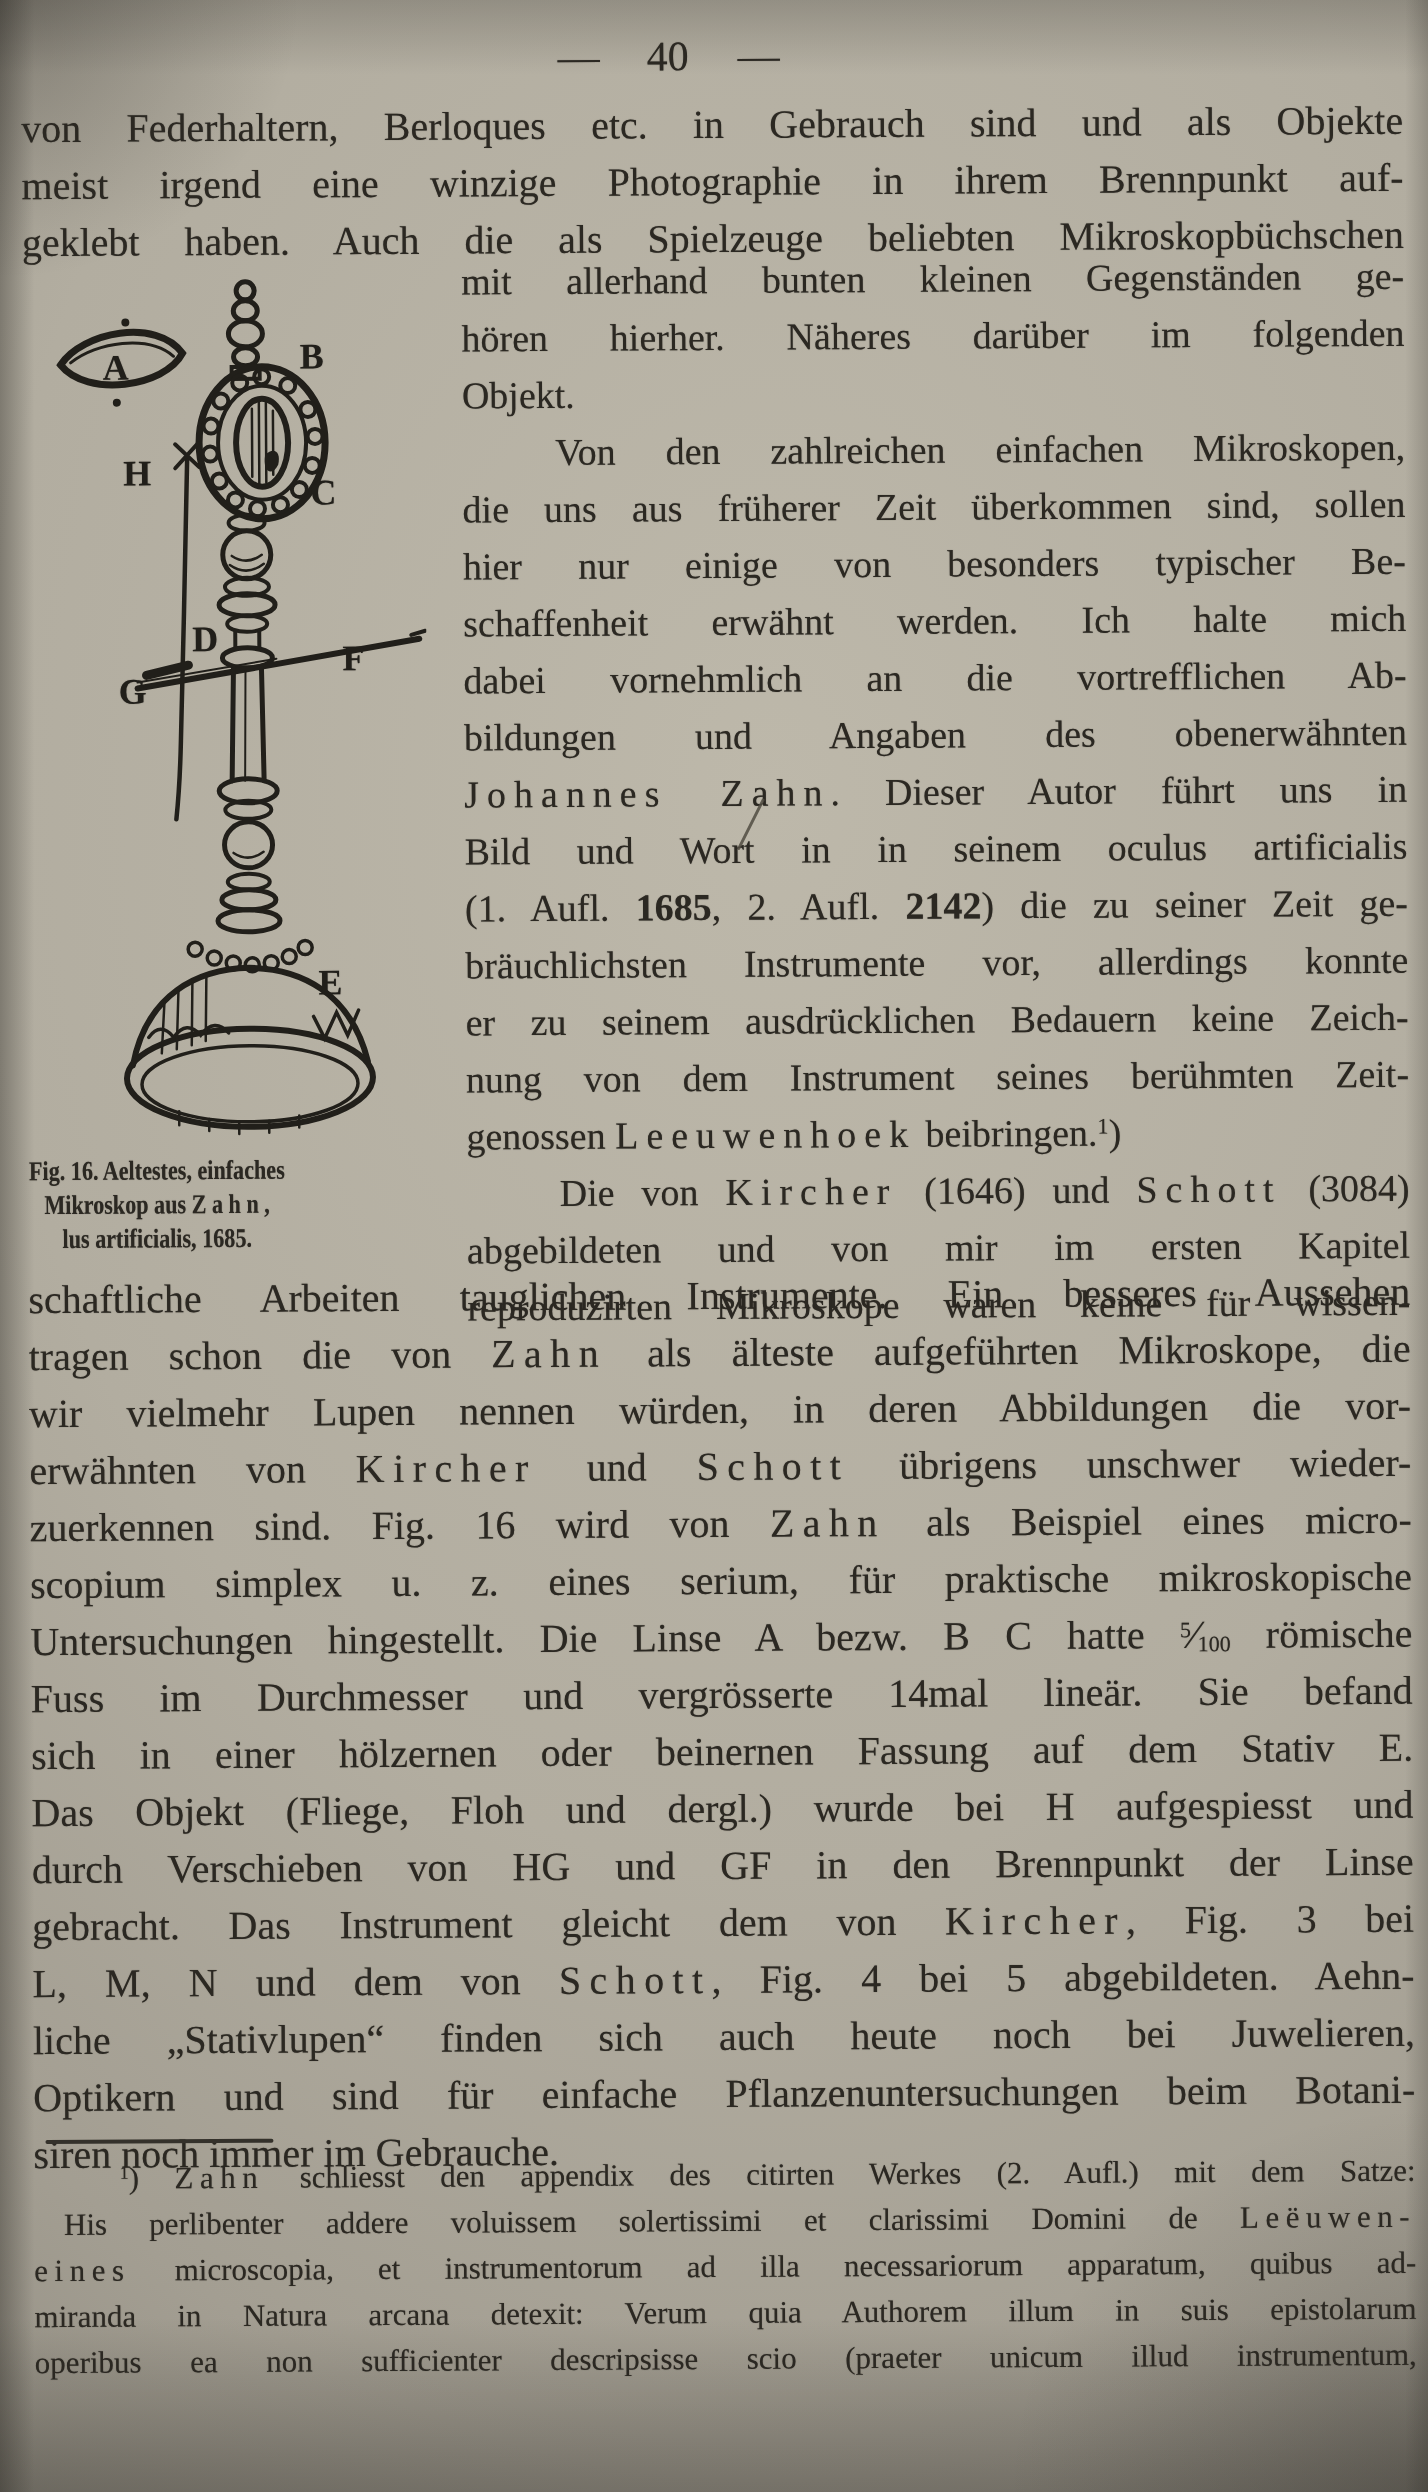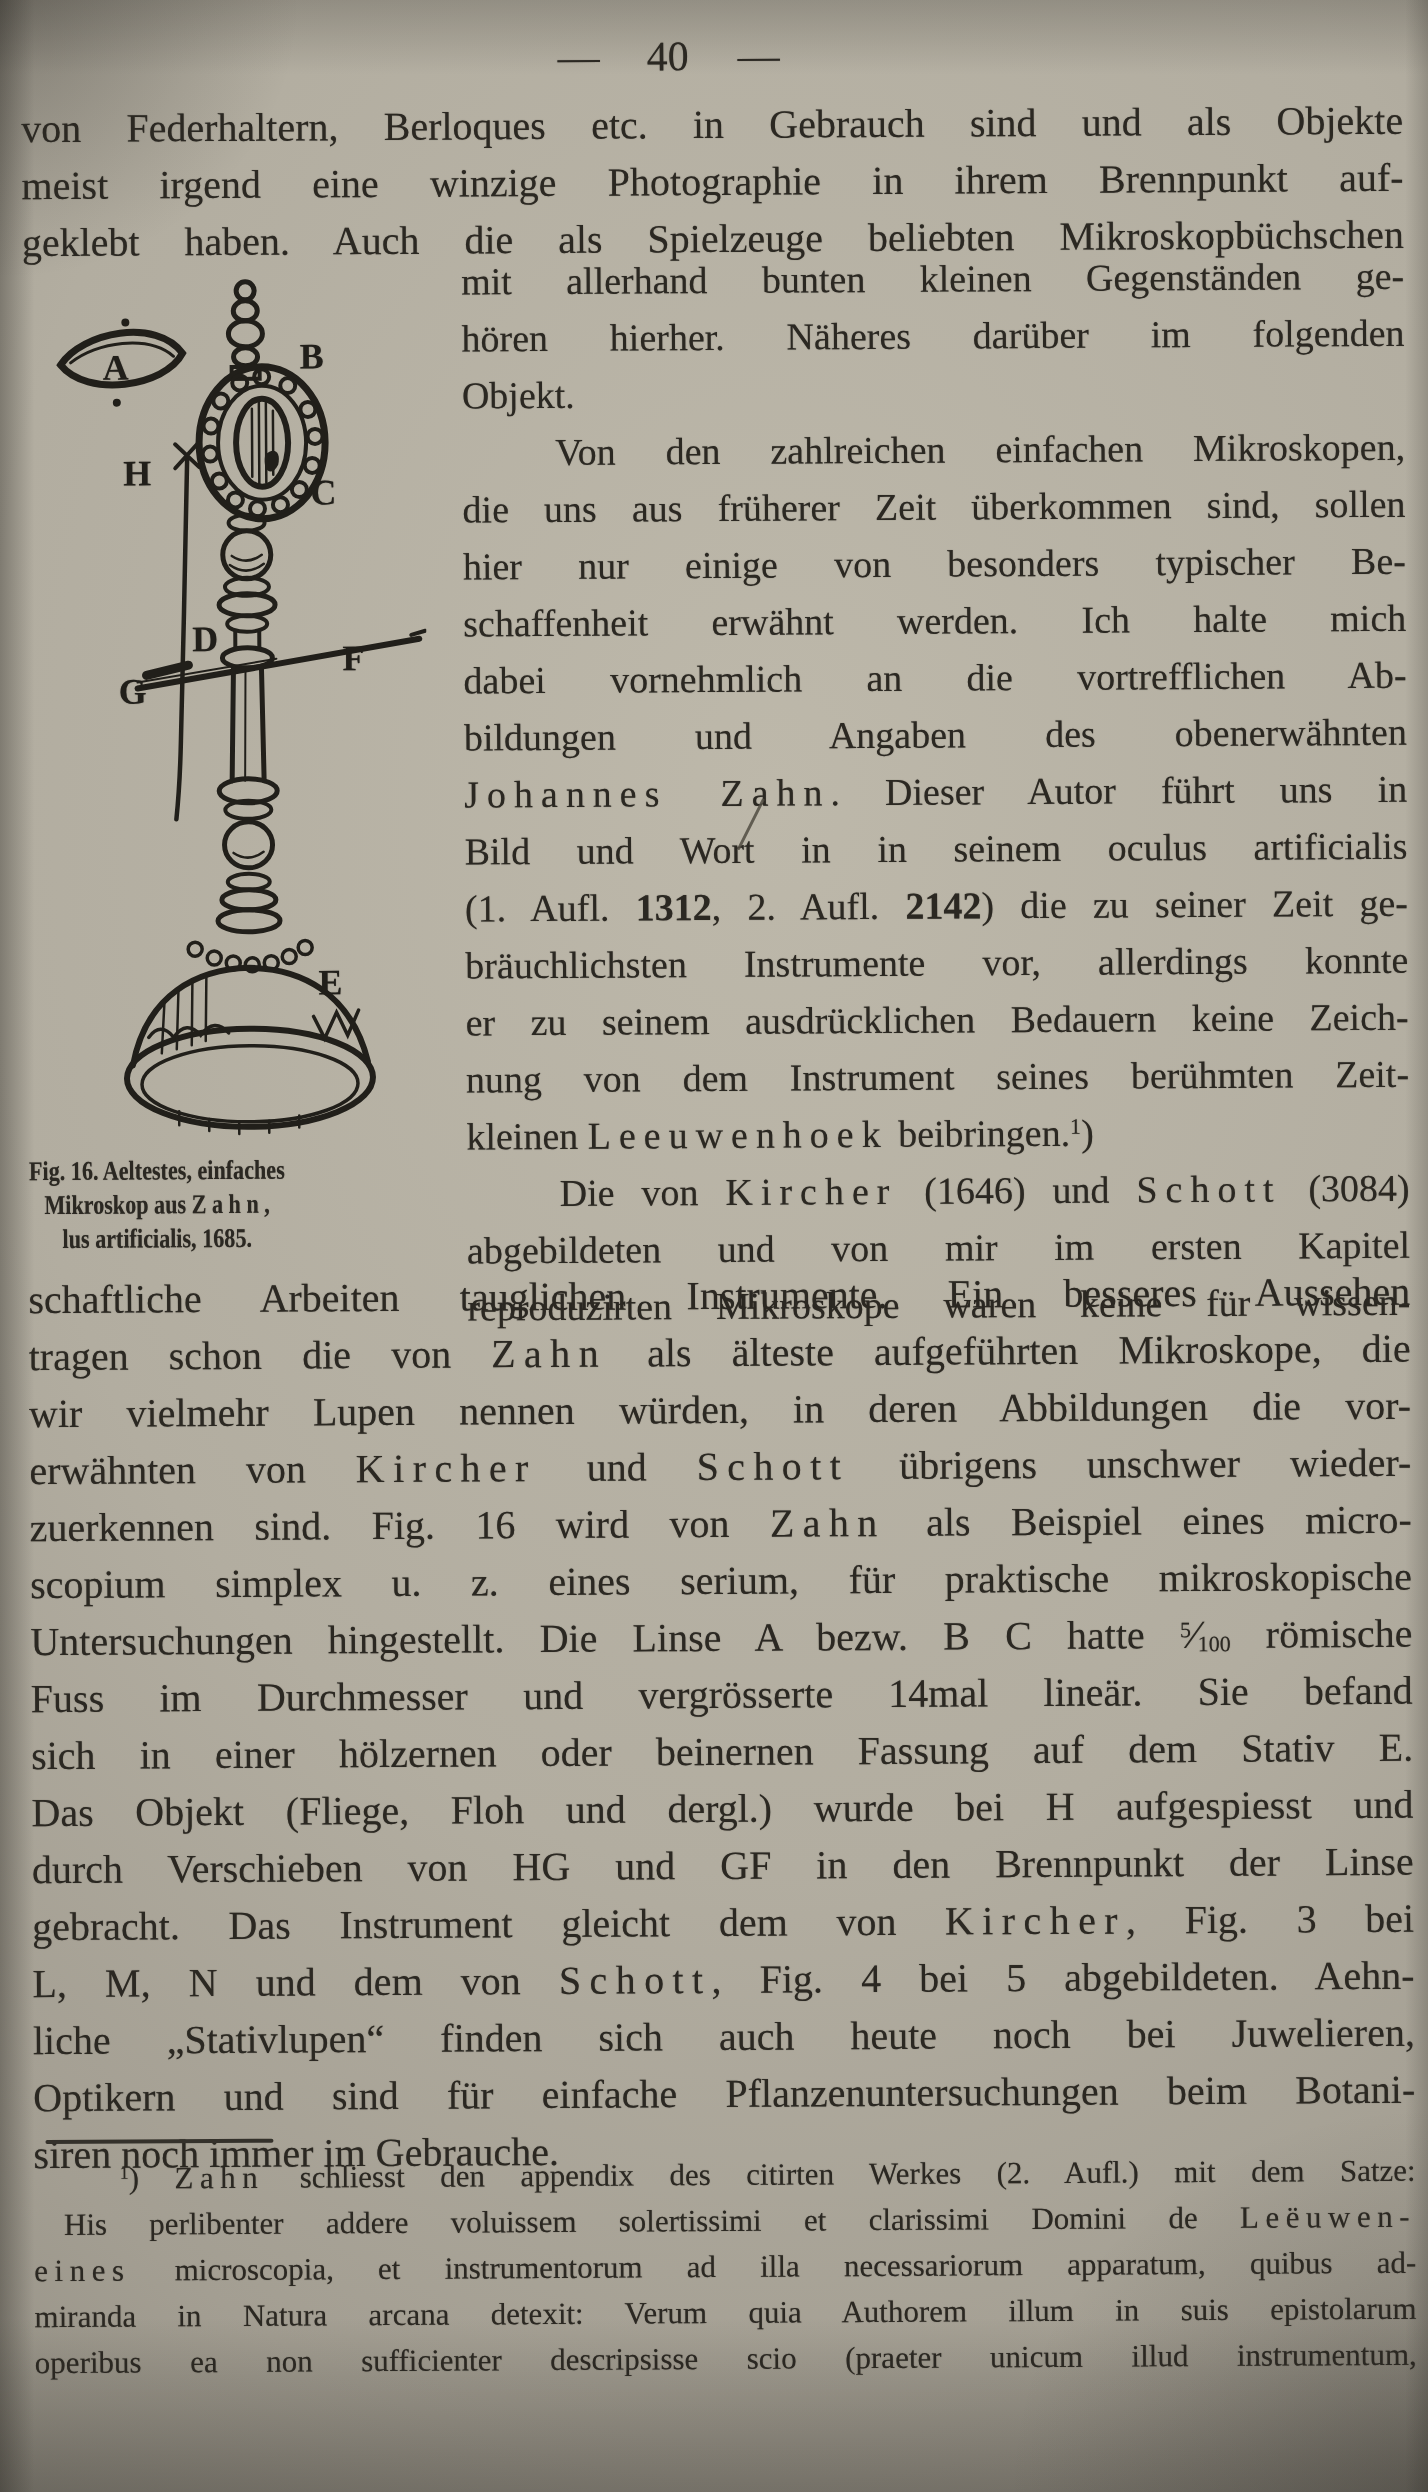--- a/index.html
+++ b/index.html
@@ -74,25 +74,25 @@
         <div class="tline"><span>hören hierher. Näheres darüber im folgenden</span></div>
         <div class="tline end"><span>Objekt.</span></div>
         <div class="tline" style="text-indent: 93px;"><span>Von den zahlreichen einfachen Mikroskopen,</span></div>
         <div class="tline"><span>die uns aus früherer Zeit überkommen sind, sollen</span></div>
         <div class="tline"><span>hier nur einige von besonders typischer Be-</span></div>
         <div class="tline"><span>schaffenheit erwähnt werden. Ich halte mich</span></div>
         <div class="tline"><span>dabei vornehmlich an die vortrefflichen Ab-</span></div>
         <div class="tline"><span>bildungen und Angaben des obenerwähnten</span></div>
         <div class="tline"><span class="sperr">Johannes Zahn</span><span>. Dieser Autor führt uns in</span></div>
         <div class="tline"><span>Bild und Wort in in seinem oculus artificialis</span></div>
-        <div class="tline"><span>(1. Aufl. </span><span class="bold">1312</span><span>, 2. Aufl. </span><span class="bold">2142</span><span>) die zu seiner Zeit ge-</span></div>
+        <div class="tline"><span>(1. Aufl. </span><span class="bold">1685</span><span>, 2. Aufl. </span><span class="bold">2142</span><span>) die zu seiner Zeit ge-</span></div>
         <div class="tline"><span>bräuchlichsten Instrumente vor, allerdings konnte</span></div>
         <div class="tline"><span>er zu seinem ausdrücklichen Bedauern keine Zeich-</span></div>
         <div class="tline"><span>nung von dem Instrument seines berühmten Zeit-</span></div>
-        <div class="tline end"><span>kleinen </span><span class="sperr">Leeuwenhoek</span><span> beibringen.</span><span class="sup">1</span><span>)</span></div>
+        <div class="tline end"><span>genossen </span><span class="sperr">Leeuwenhoek</span><span> beibringen.</span><span class="sup">1</span><span>)</span></div>
         <div class="tline" style="text-indent: 93px;"><span>Die von </span><span class="sperr">Kircher</span><span> (1646) und </span><span class="sperr">Schott</span><span> (3084)</span></div>
         <div class="tline"><span>abgebildeten und von mir im ersten Kapitel</span></div>
         <div class="tline"><span>reproduzirten Mikroskope waren keine für wissen-</span></div>
       </div>
 
     <div class="figwrap">
       <svg viewBox="0 0 400 960" xmlns="http://www.w3.org/2000/svg">
 
         <path class="fig-stroke" stroke-width="7" d="M36 183 C58 150 132 136 158 172 C140 206 62 216 36 183 Z"></path>
         <path class="fig-stroke" stroke-width="3" d="M46 181 C72 160 124 153 149 175"></path>

